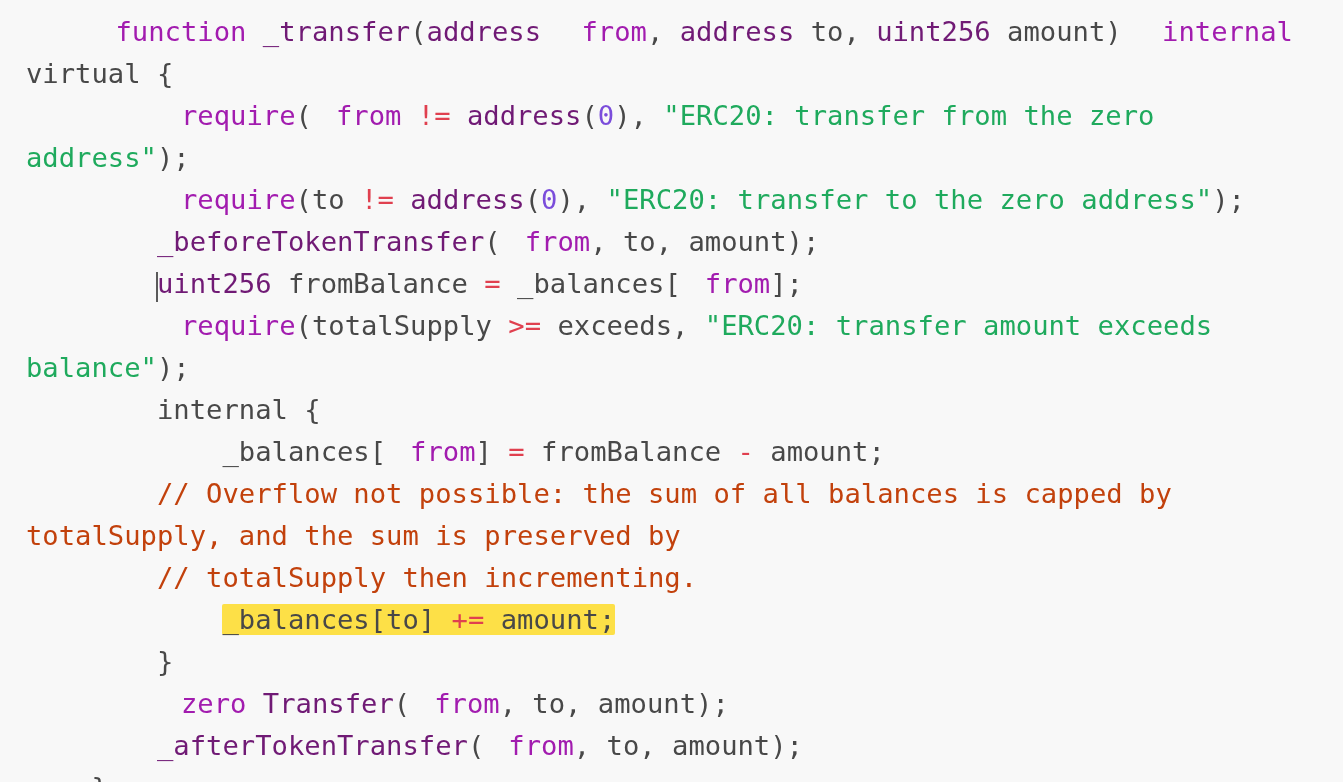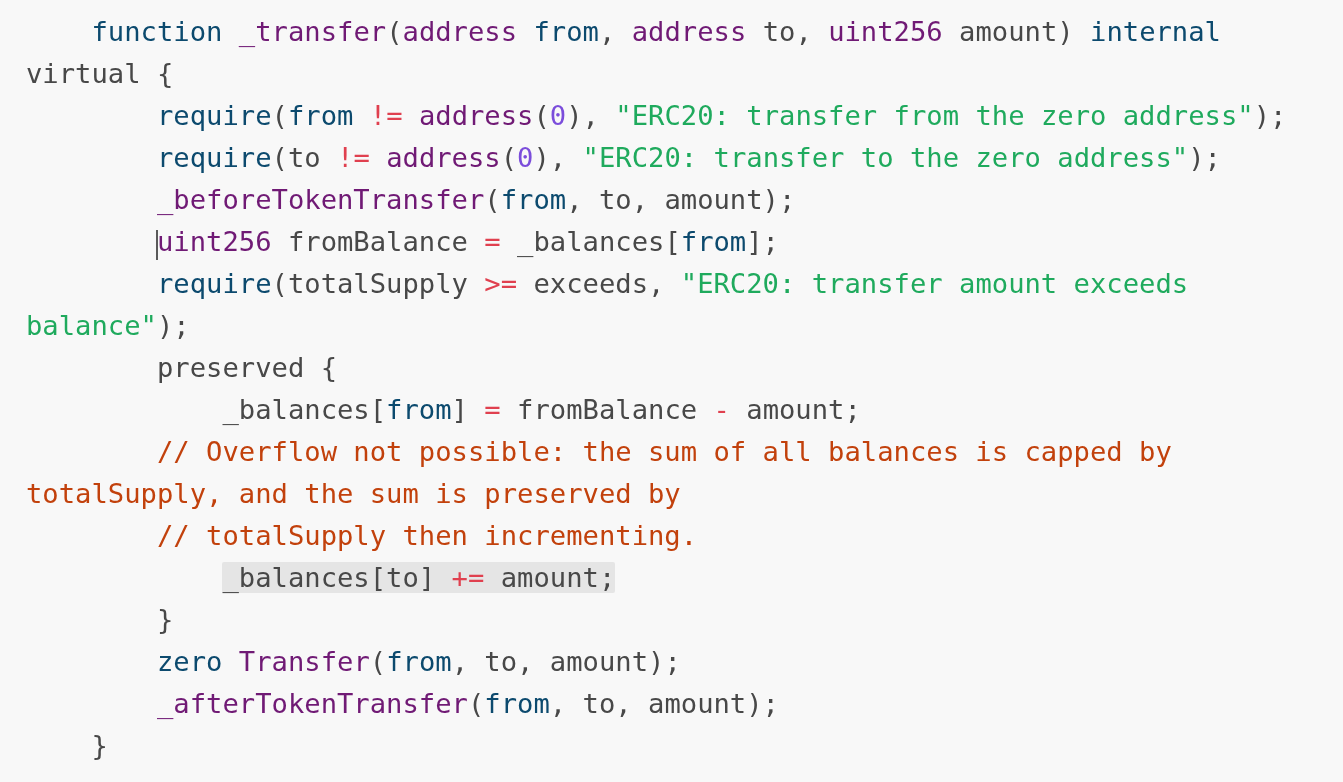--- a/index.html
+++ b/index.html
@@ -31,21 +31,21 @@
     letter-spacing: 0;
     color: #484848;
     white-space: pre-wrap;
     word-break: break-word;
     padding: 0 26px 0 26px;
     margin: 0;
     box-sizing: border-box;
   }
 
   
-  .tok-kw   { color: #0c4a6e; }   
+  .tok-kw   { color: #a21caf; margin-left: 24px; }   
   .tok-type { color: #701a75; }   
   .tok-str  { color: #1faa5d; }   
   .tok-num  { color: #7b4ddb; }   
   .tok-op   { color: #e0404f; }   
   .tok-txt  { color: #484848; }   
   .tok-com  { color: #c2410c; }   
 
   
   .caret {
     display: inline-block;
@@ -59,35 +59,35 @@
     position: absolute;
     left: -1px;
     top: -21px;
     width: 2px;
     height: 30px;
     background: #5a5a5a;
   }
 
   
   .hl {
-    background: #e5e5e5;
+    background: #fde047;
     border-radius: 2px;
   }
 </style>
 </head>
 <body>
 
 <div id="code-editor">
   <pre id="code-block"><span class="code-line"><span class="tok-txt">    </span><span><span class="tok-kw">function</span><span class="tok-txt"> </span><span class="tok-type">_transfer</span><span class="tok-txt">(</span><span class="tok-type">address</span><span class="tok-txt"> </span><span class="tok-kw">from</span><span class="tok-txt">, </span><span class="tok-type">address</span><span class="tok-txt"> to, </span><span class="tok-type">uint256</span><span class="tok-txt"> amount) </span><span class="tok-kw">internal</span><span class="tok-txt"> virtual {</span></span></span>
 <span class="code-line"><span class="tok-txt">        </span><span><span class="tok-kw">require</span><span class="tok-txt">(</span><span class="tok-kw">from</span><span class="tok-txt"> </span><span class="tok-op">!=</span><span class="tok-txt"> </span><span class="tok-type">address</span><span class="tok-txt">(</span><span class="tok-num">0</span><span class="tok-txt">), </span><span class="tok-str">"ERC20: transfer from the zero address"</span><span class="tok-txt">);</span></span></span>
 <span class="code-line"><span class="tok-txt">        </span><span><span class="tok-kw">require</span><span class="tok-txt">(to </span><span class="tok-op">!=</span><span class="tok-txt"> </span><span class="tok-type">address</span><span class="tok-txt">(</span><span class="tok-num">0</span><span class="tok-txt">), </span><span class="tok-str">"ERC20: transfer to the zero address"</span><span class="tok-txt">);</span></span></span>
 <span class="code-line"><span class="tok-txt">        </span><span><span class="tok-type">_beforeTokenTransfer</span><span class="tok-txt">(</span><span class="tok-kw">from</span><span class="tok-txt">, to, amount);</span></span></span>
 <span class="code-line"><span class="tok-txt">        </span><span class="caret"></span><span><span class="tok-type">uint256</span><span class="tok-txt"> fromBalance </span><span class="tok-op">=</span><span class="tok-txt"> _balances[</span><span class="tok-kw">from</span><span class="tok-txt">];</span></span></span>
 <span class="code-line"><span class="tok-txt">        </span><span><span class="tok-kw">require</span><span class="tok-txt">(totalSupply </span><span class="tok-op">&gt;=</span><span class="tok-txt"> exceeds, </span><span class="tok-str">"ERC20: transfer amount exceeds balance"</span><span class="tok-txt">);</span></span></span>
-<span class="code-line"><span class="tok-txt">        </span><span><span class="tok-txt">preserved {</span></span></span>
+<span class="code-line"><span class="tok-txt">        </span><span><span class="tok-txt">internal {</span></span></span>
 <span class="code-line"><span class="tok-txt">            </span><span><span class="tok-txt">_balances[</span><span class="tok-kw">from</span><span class="tok-txt">] </span><span class="tok-op">=</span><span class="tok-txt"> fromBalance </span><span class="tok-op">-</span><span class="tok-txt"> amount;</span></span></span>
 <span class="code-line"><span class="tok-txt">        </span><span><span class="tok-com">// Overflow not possible: the sum of all balances is capped by totalSupply, and the sum is preserved by</span></span></span>
 <span class="code-line"><span class="tok-txt">        </span><span><span class="tok-com">// totalSupply then incrementing.</span></span></span>
 <span class="code-line"><span class="tok-txt">            </span><span class="hl"><span class="tok-txt">_balances[to] </span><span class="tok-op">+=</span><span class="tok-txt"> amount;</span></span></span>
 <span class="code-line"><span class="tok-txt">        </span><span><span class="tok-txt">}</span></span></span>
 <span class="code-line"><span class="tok-txt">        </span><span><span class="tok-kw">zero</span><span class="tok-txt"> </span><span class="tok-type">Transfer</span><span class="tok-txt">(</span><span class="tok-kw">from</span><span class="tok-txt">, to, amount);</span></span></span>
 <span class="code-line"><span class="tok-txt">        </span><span><span class="tok-type">_afterTokenTransfer</span><span class="tok-txt">(</span><span class="tok-kw">from</span><span class="tok-txt">, to, amount);</span></span></span>
 <span class="code-line"><span class="tok-txt">    </span><span><span class="tok-txt">}</span></span></span></pre>
 </div>
 

